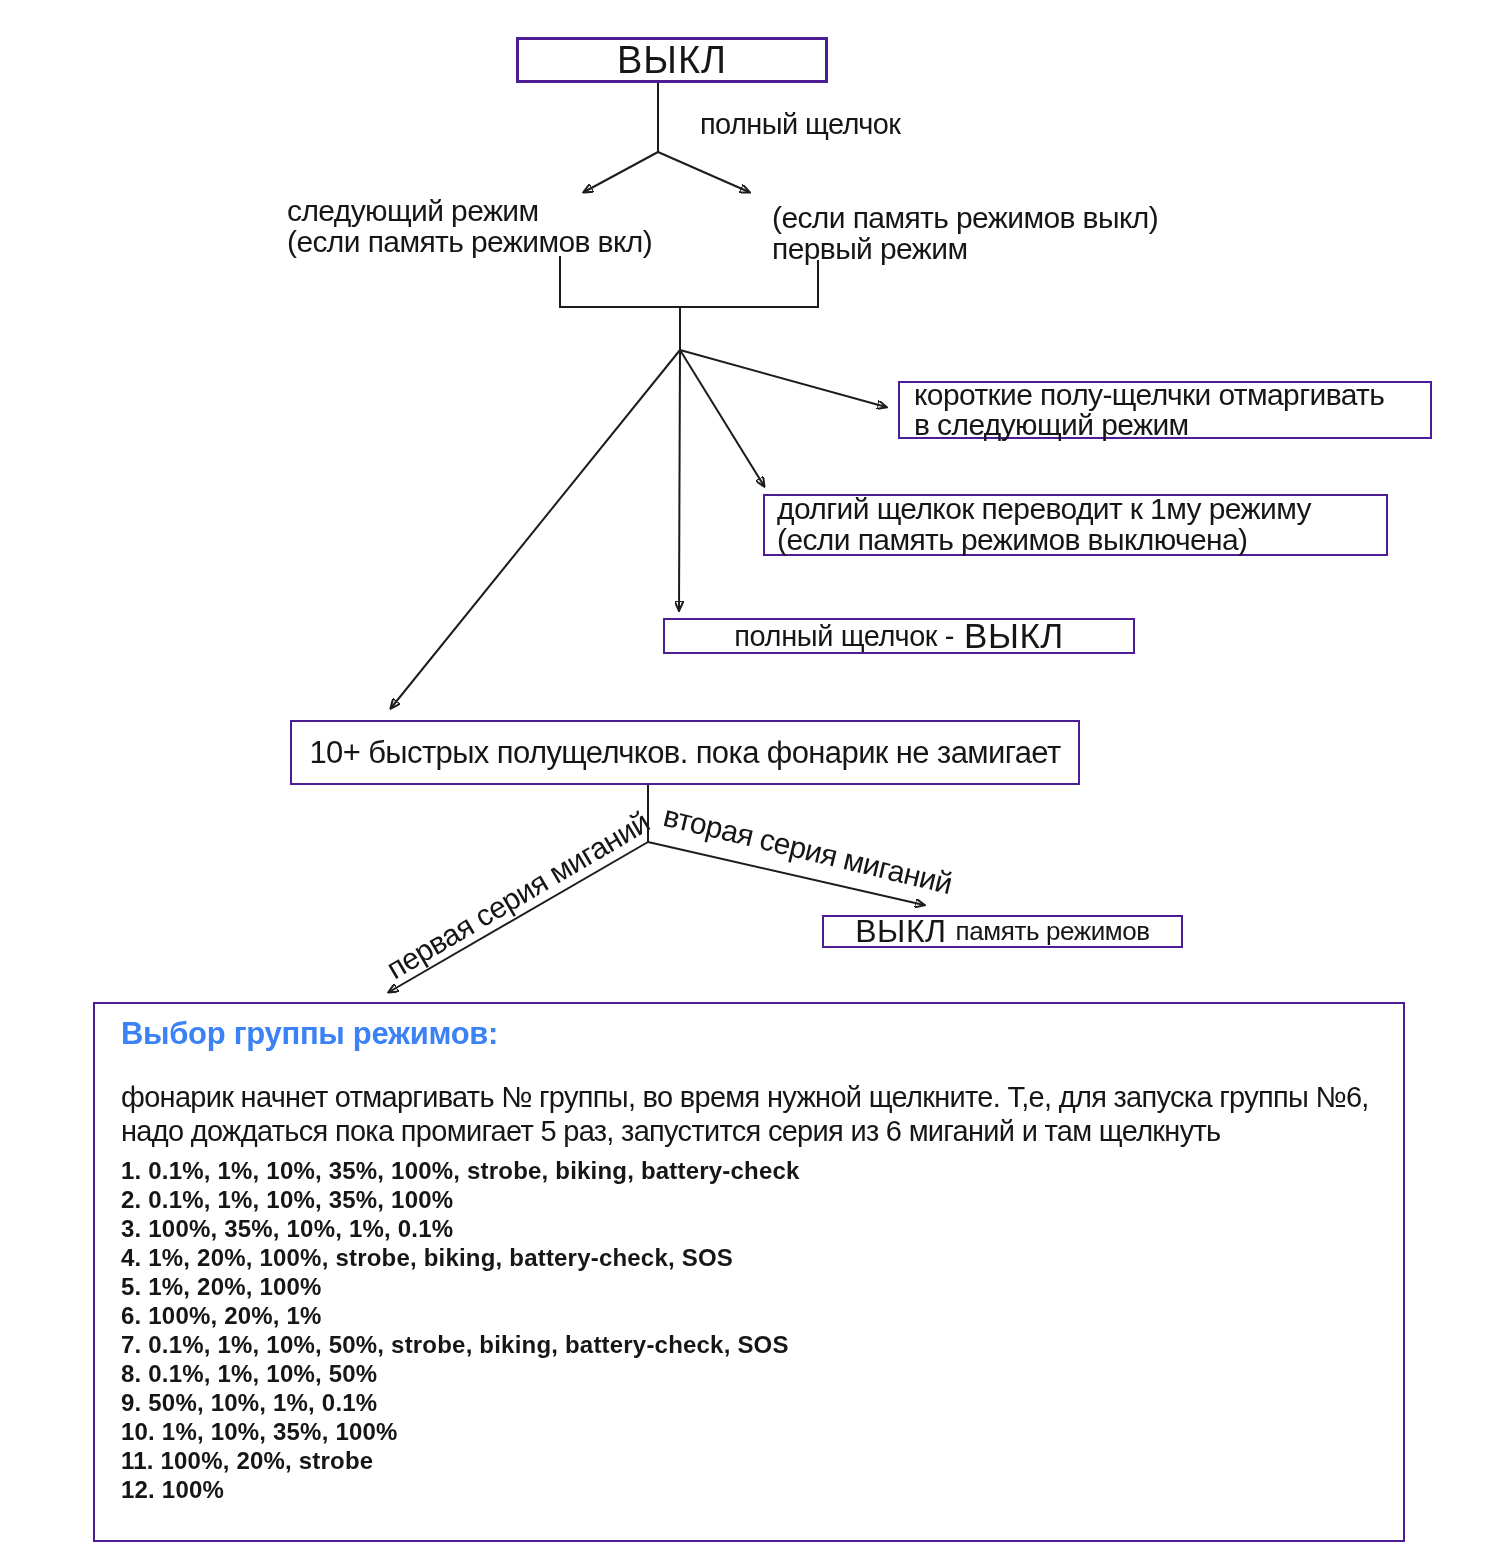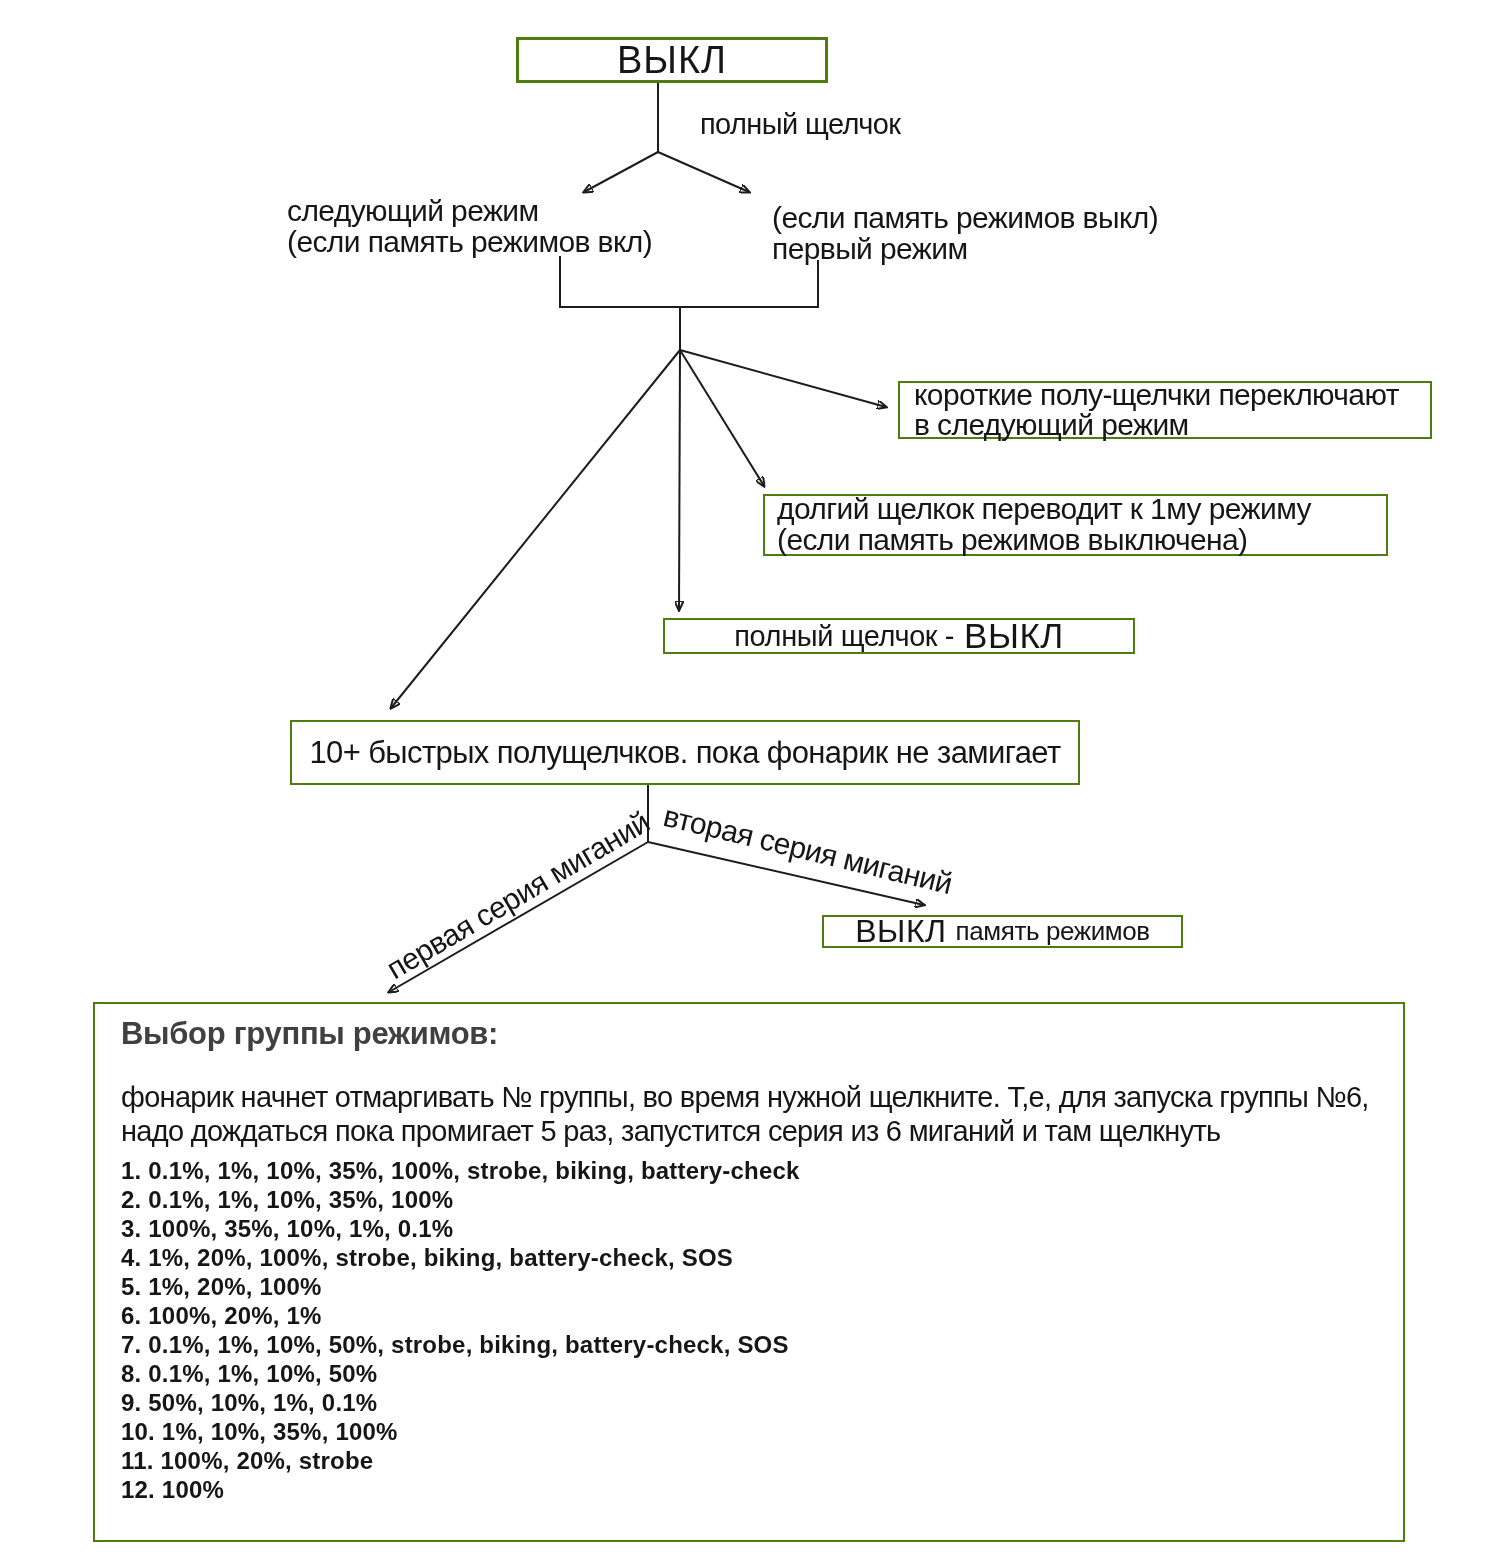--- a/index.html
+++ b/index.html
@@ -5,21 +5,21 @@
   html,body { margin:0; padding:0; background:#ffffff; }
   .canvas {
     position:relative; width:1500px; height:1559px; background:#ffffff;
     font-family:"Liberation Sans","DejaVu Sans",sans-serif; color:#161616;
     overflow:hidden;
   }
   svg.wires { position:absolute; left:0; top:0; width:1500px; height:1559px; }
   svg.wires path, svg.wires line { stroke:#1c1c1c; stroke-width:2; fill:none; }
 
   .box {
-    position:absolute; border:2px solid #4d7c0f; background:#fff;
+    position:absolute; border:2px solid #4c1d95; background:#fff;
     box-sizing:border-box; display:flex; flex-direction:column; justify-content:center;
   }
   .flow-text { position:absolute; letter-spacing:-0.6px; }
 
   .off-box { left:516px; top:37px; width:312px; height:46px; border-width:3px;
              align-items:center; font-size:38px; letter-spacing:1px; }
 
   .lbl-full-click { left:700px; top:108px; font-size:29px; }
 
   .node-two-line { line-height:1.02; font-size:30px; }
@@ -89,21 +89,21 @@
     <div>следующий режим</div>
     <div>(если память режимов вкл)</div>
   </div>
 
   <div class="flow-text node-two-line node-first">
     <div>(если память режимов выкл)</div>
     <div>первый режим</div>
   </div>
 
   <div class="box box-short">
-    <div>короткие полу-щелчки переключают</div>
+    <div>короткие полу-щелчки отмаргивать</div>
     <div>в следующий режим</div>
   </div>
 
   <div class="box box-long">
     <div>долгий щелкок переводит к 1му режиму</div>
     <div>(если память режимов выключена)</div>
   </div>
 
   <div class="box box-fulloff">
     <span>полный щелчок -</span>
@@ -116,21 +116,21 @@
 
   <div class="series-label series-first">первая серия миганий</div>
   <div class="series-label series-second">вторая серия миганий</div>
 
   <div class="box box-offmem">
     <span class="big">ВЫКЛ</span>
     <span>память режимов</span>
   </div>
 
   <div class="box big-box">
-    <div class="gb-title" style="color: #404040;">Выбор группы режимов:</div>
+    <div class="gb-title" style="color: #3b82f6;">Выбор группы режимов:</div>
     <div class="gb-par">
       <div>фонарик начнет отмаргивать № группы, во время нужной щелкните. Т,е, для запуска группы №6,</div>
       <div>надо дождаться пока промигает 5 раз, запустится серия из 6 миганий и там щелкнуть</div>
     </div>
     <div class="gb-list">
         <div class="group-line">1. 0.1%, 1%, 10%, 35%, 100%, strobe, biking, battery-check</div>
         <div class="group-line">2. 0.1%, 1%, 10%, 35%, 100%</div>
         <div class="group-line">3. 100%, 35%, 10%, 1%, 0.1%</div>
         <div class="group-line">4. 1%, 20%, 100%, strobe, biking, battery-check, SOS</div>
         <div class="group-line">5. 1%, 20%, 100%</div>

